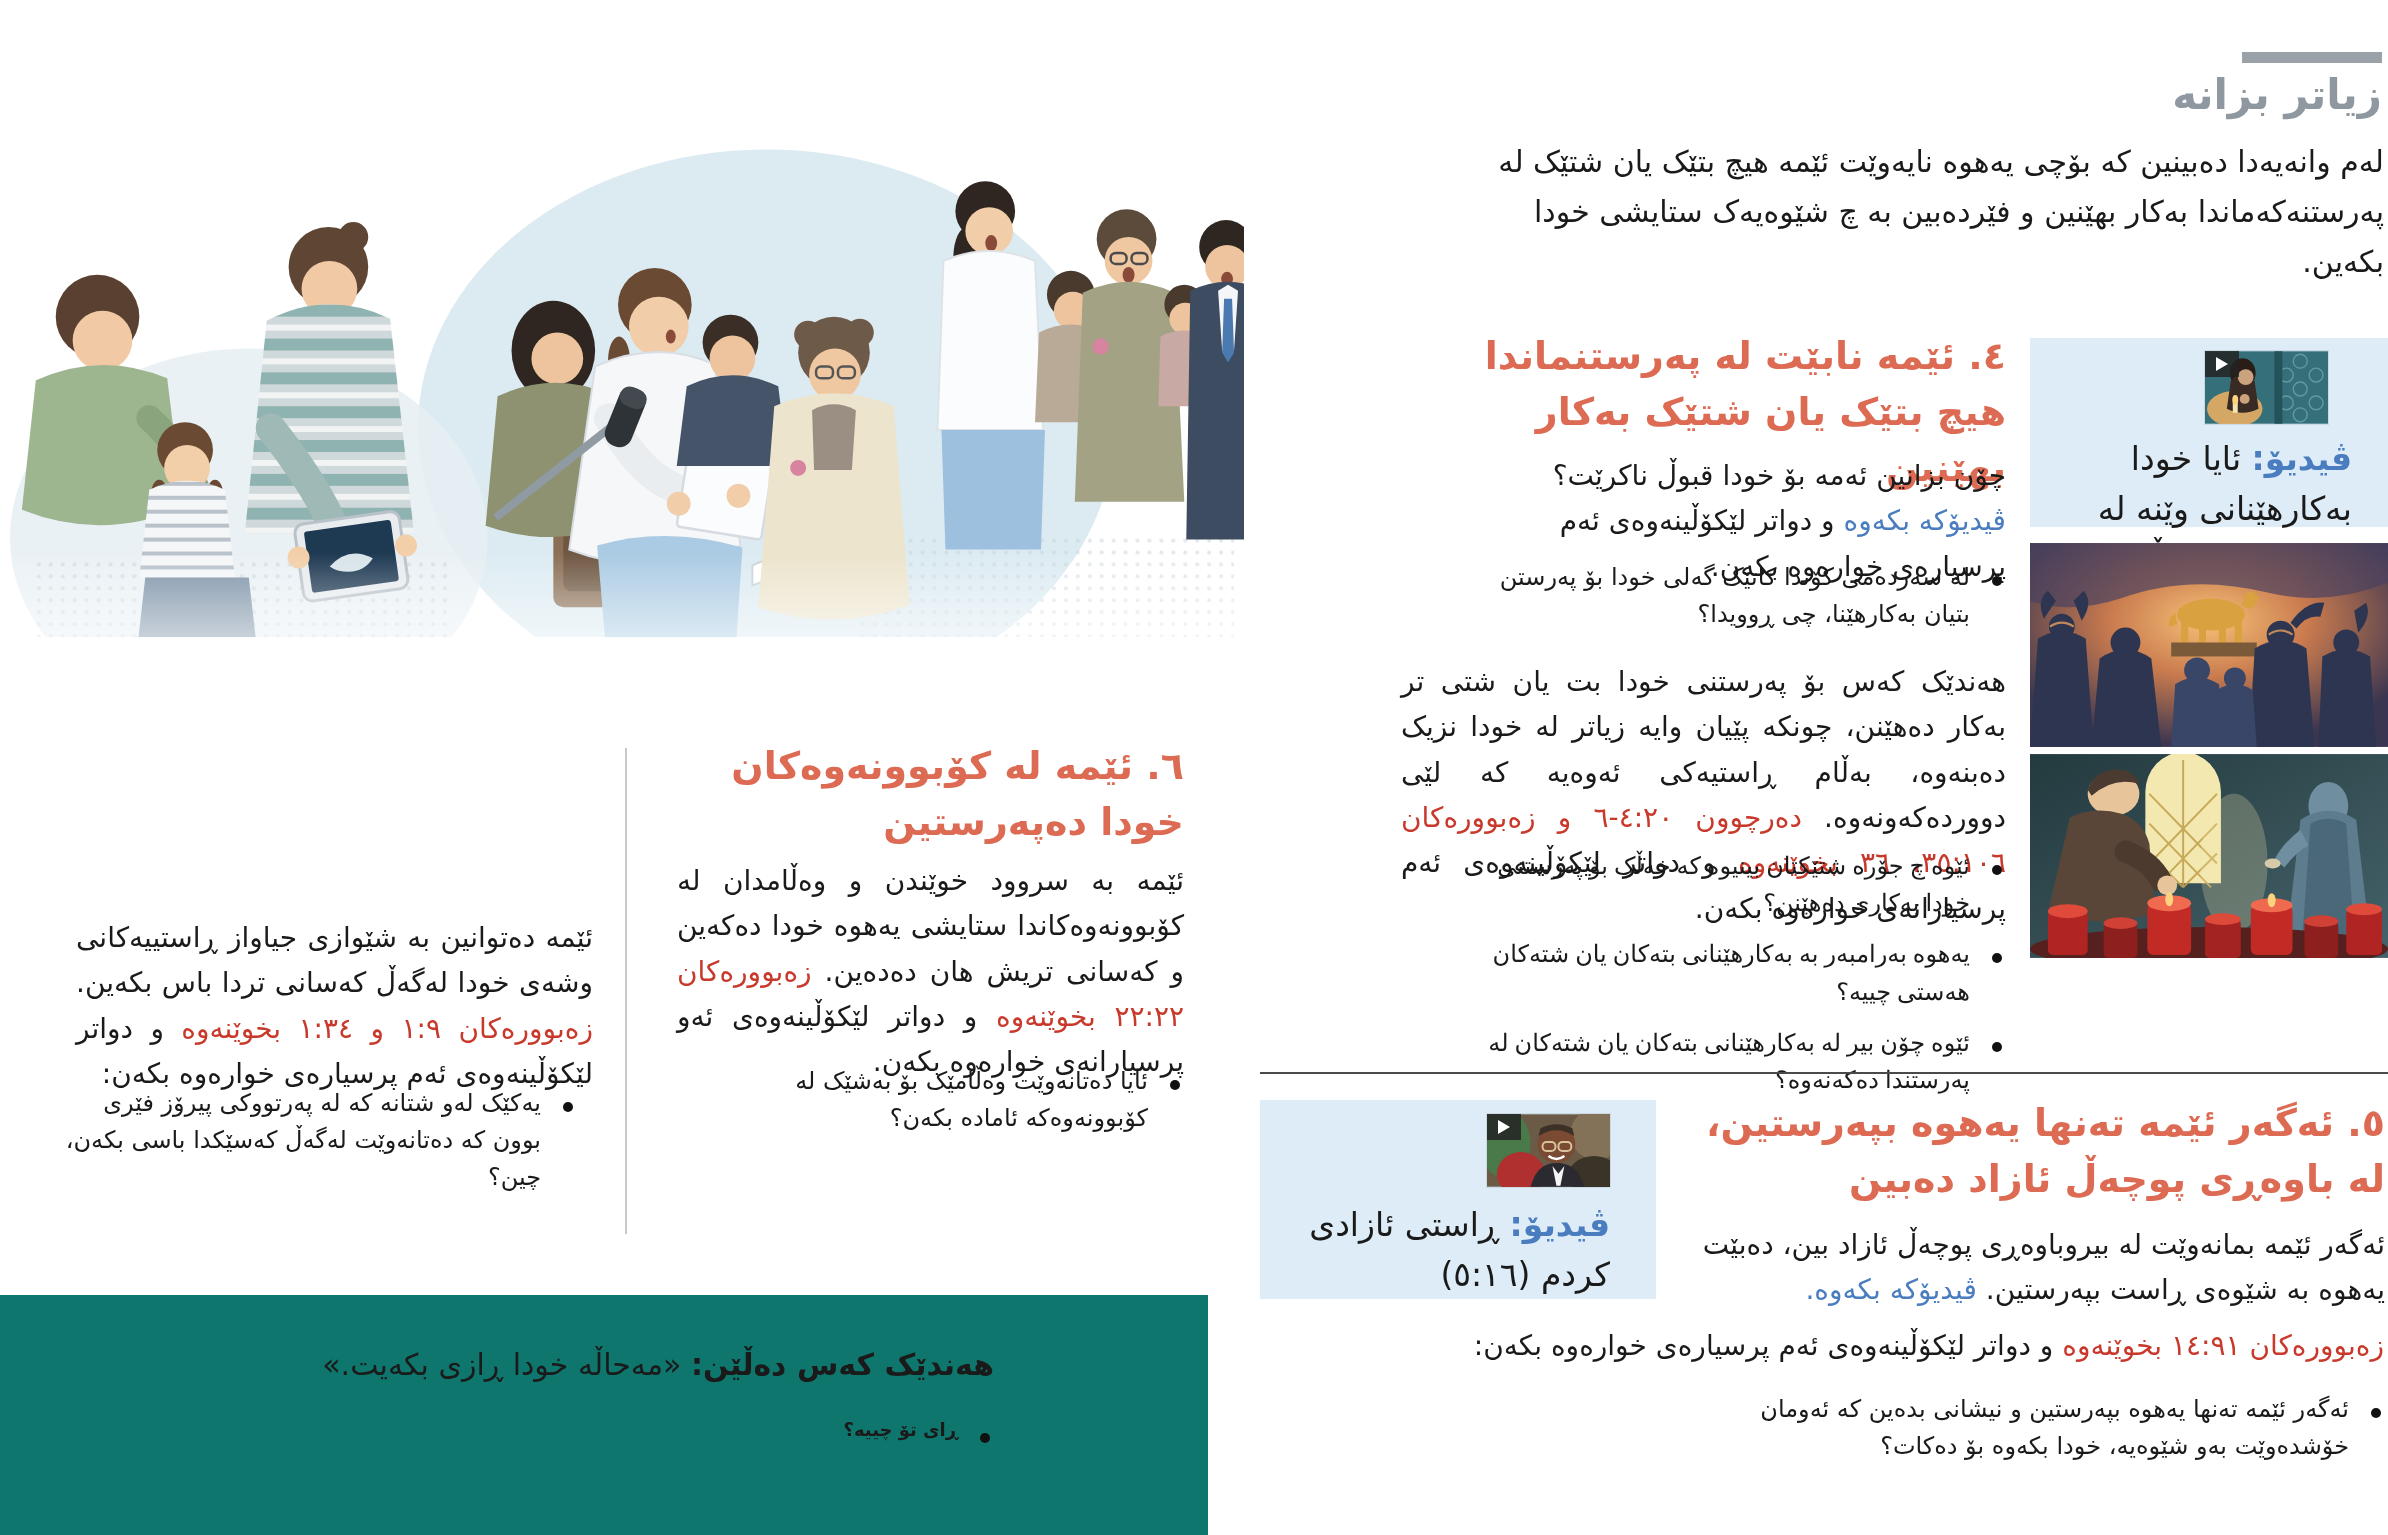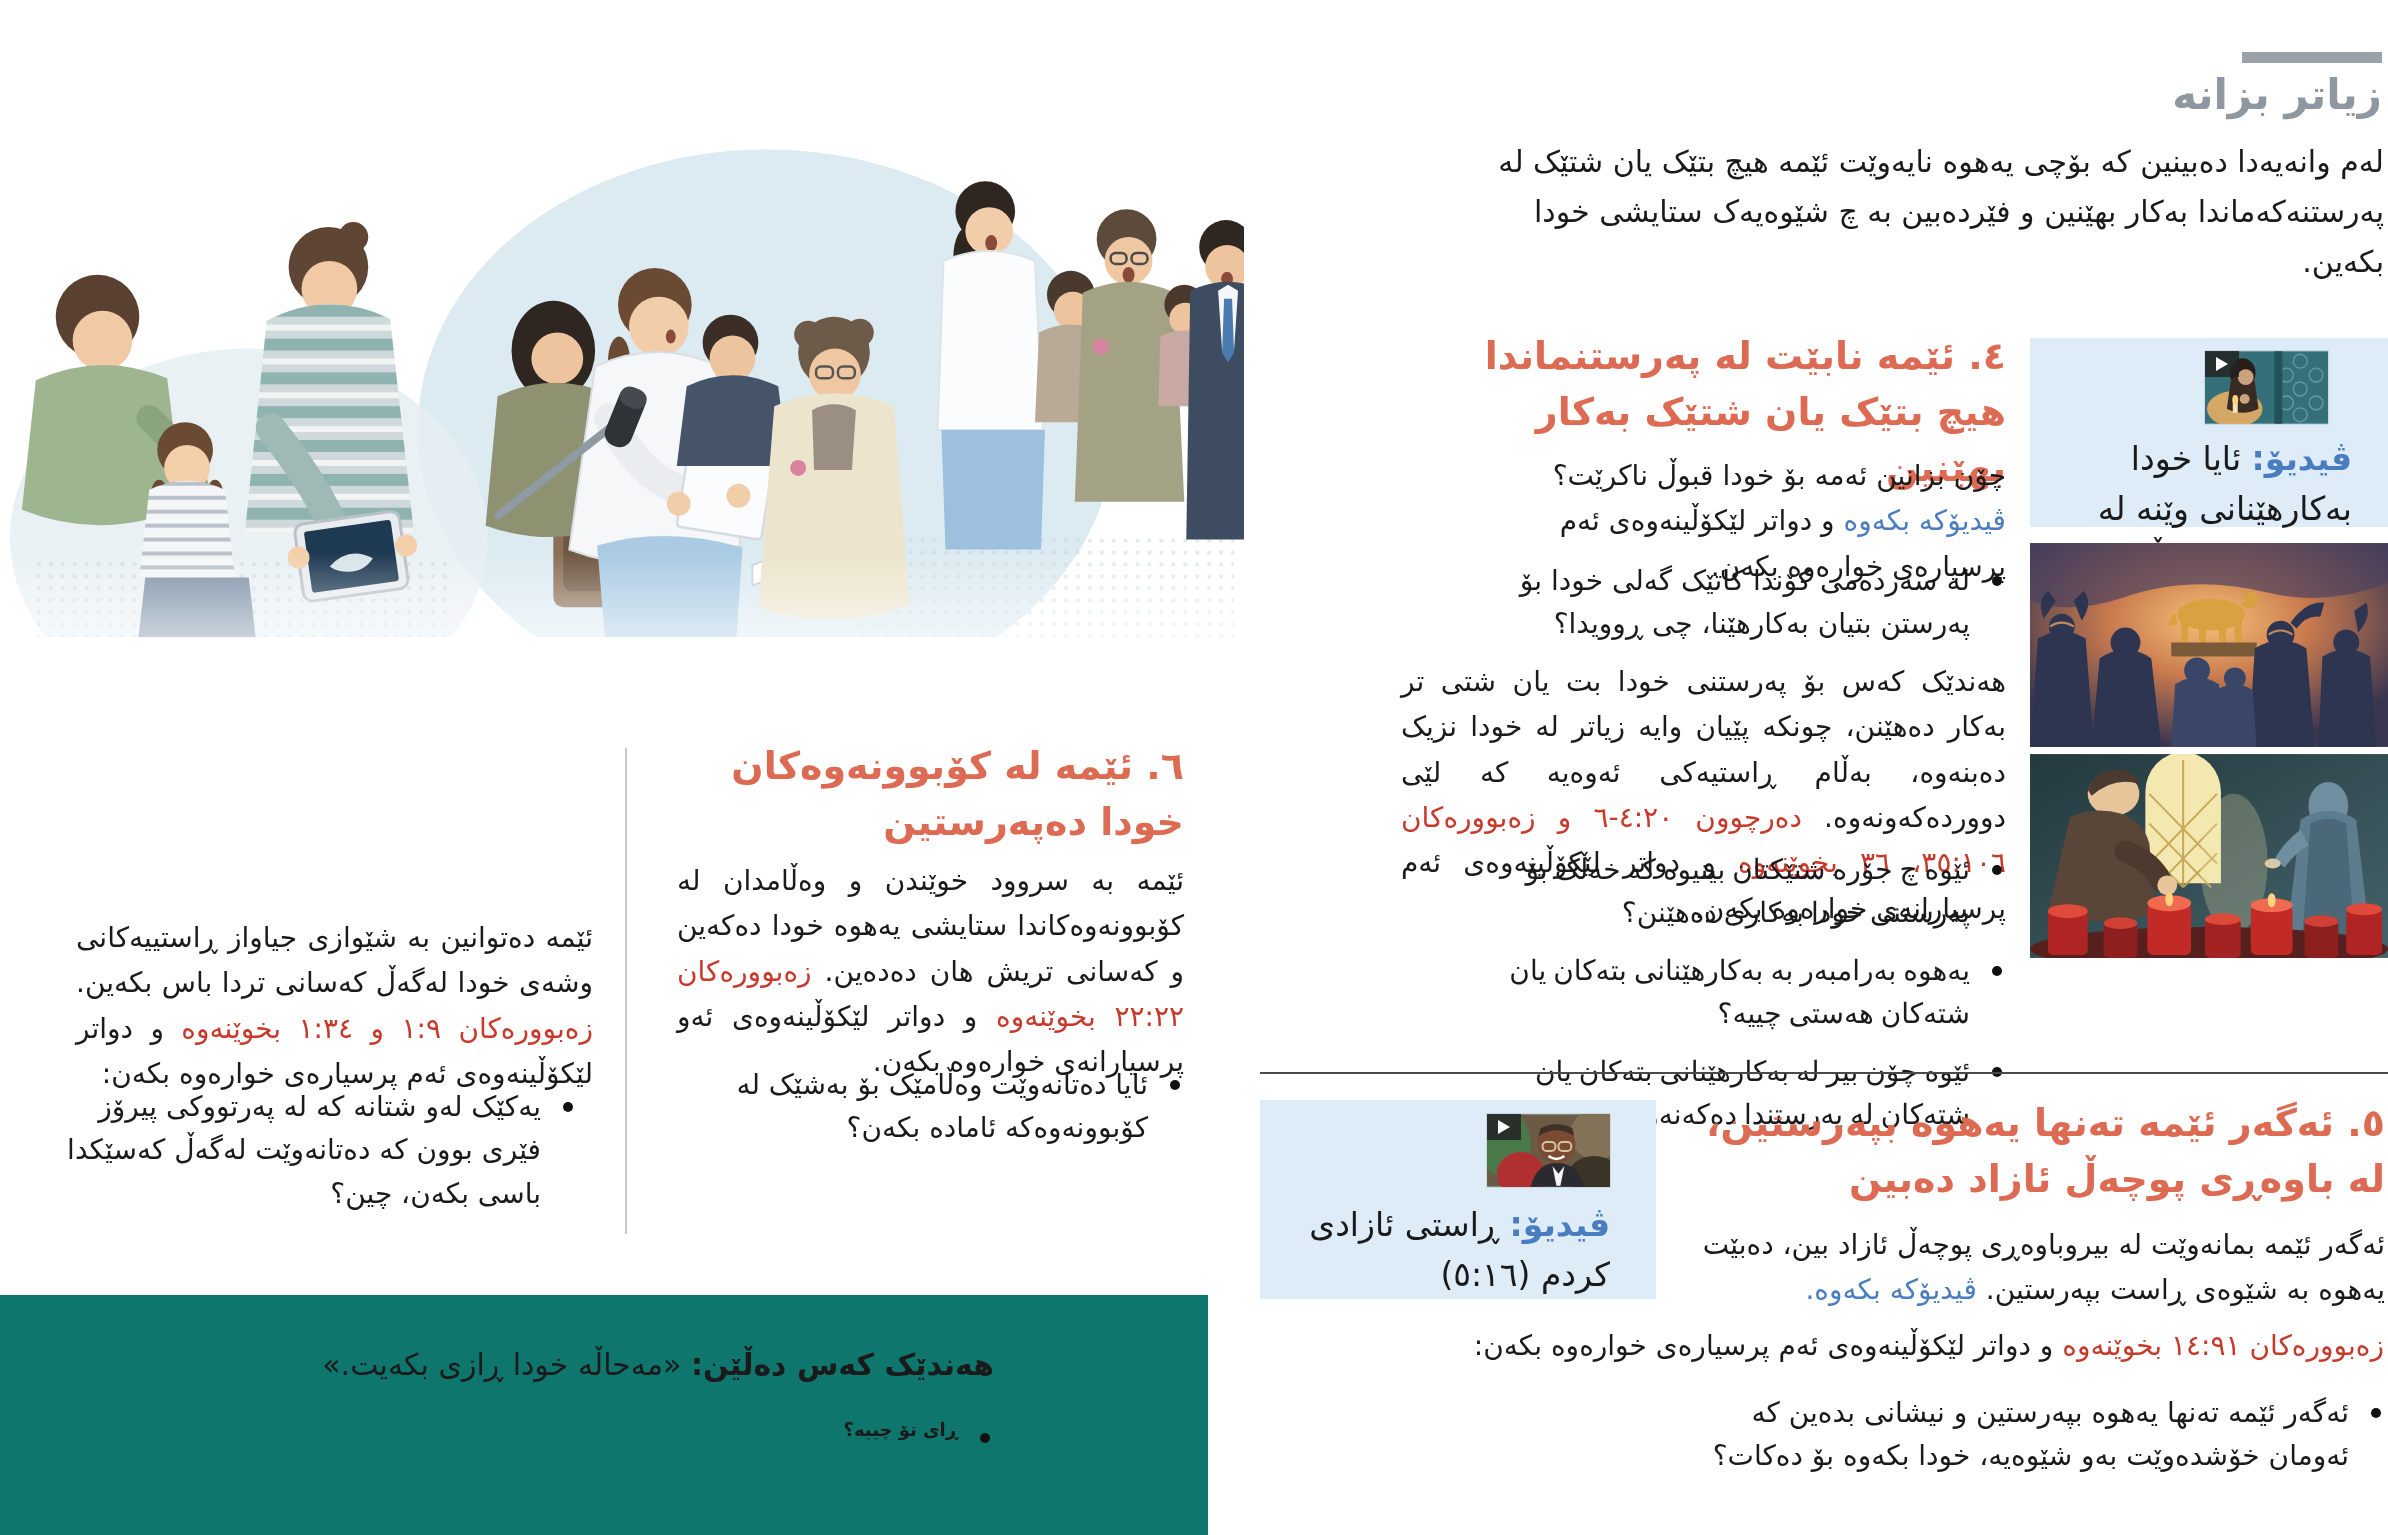--- a/index.html
+++ b/index.html
@@ -9,21 +9,21 @@
   .rtl{direction:rtl;text-align:right;}
   .jz{text-align:justify;text-align-last:right;}
   .learn-bar{background:#9aa1a8;}
   .learn-title{color:#8f98a1;font-weight:bold;font-size:42px;text-align:right;}
   .intro{font-size:30px;line-height:1.66;}
   .h-red{color:#dd6a52;font-weight:bold;font-size:38px;line-height:1.48;text-align:right;}
   .body{font-size:28px;line-height:1.62;}
   .scripture{color:#c9392b;text-decoration:none;cursor:pointer;}
   .bluelink{color:#4a7dbf;text-decoration:none;cursor:pointer;}
   ul.q{list-style:none;margin:0;padding:0;}
-  ul.q li{position:relative;padding-right:36px;margin-bottom:14px;font-size:28px;line-height:1.55;text-align:right;}
+  ul.q li{position:relative;padding-right:36px;margin-bottom:14px;font-size:24px;line-height:1.55;text-align:right;}
   ul.q li::before{content:"";position:absolute;right:4px;top:17px;width:10px;height:10px;border-radius:50%;background:#111;}
   .vbox{background:#ddecf6;}
   .thumb{position:absolute;overflow:hidden;cursor:pointer;box-shadow:0 0 0 1px rgba(0,0,0,.08);}
   .thumb svg{display:block;}
   .play{position:absolute;left:0;top:0;width:34px;height:26px;background:rgba(35,35,35,.85);
         display:flex;align-items:center;justify-content:center;}
   .play-tri{width:0;height:0;border-style:solid;border-width:7px 0 7px 12px;border-color:transparent transparent transparent #ffffff;}
   .vcap{font-size:33px;line-height:1.5;text-align:right;}
   .vcap .vlabel{color:#4a7dbf;font-weight:bold;}
   .photo{overflow:hidden;}

